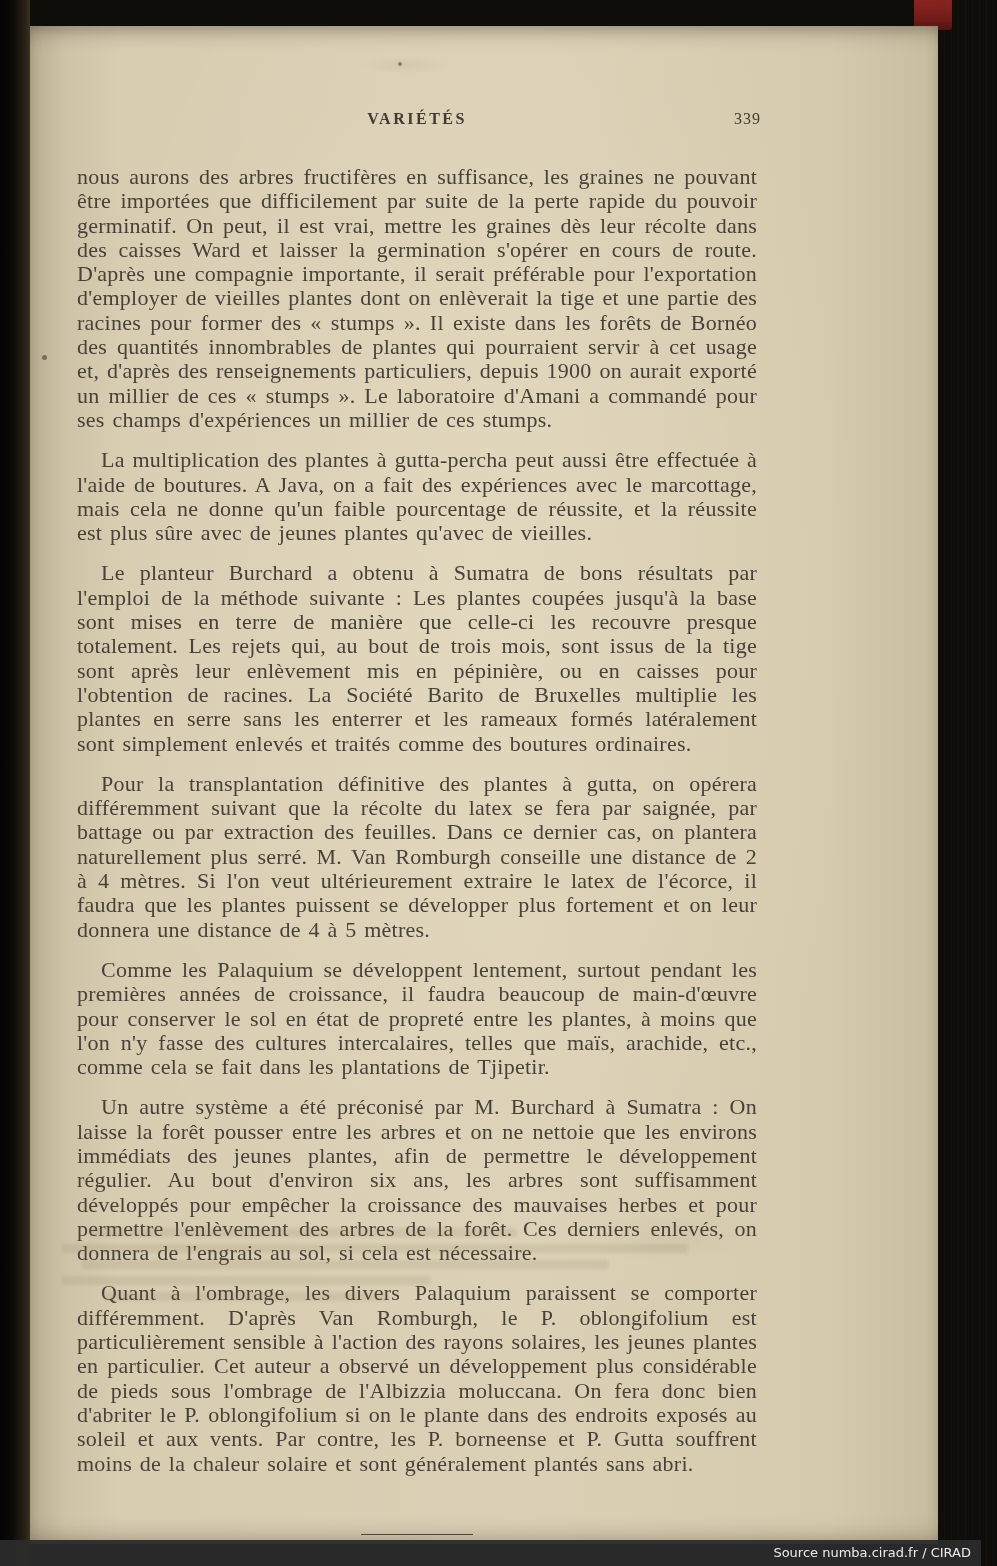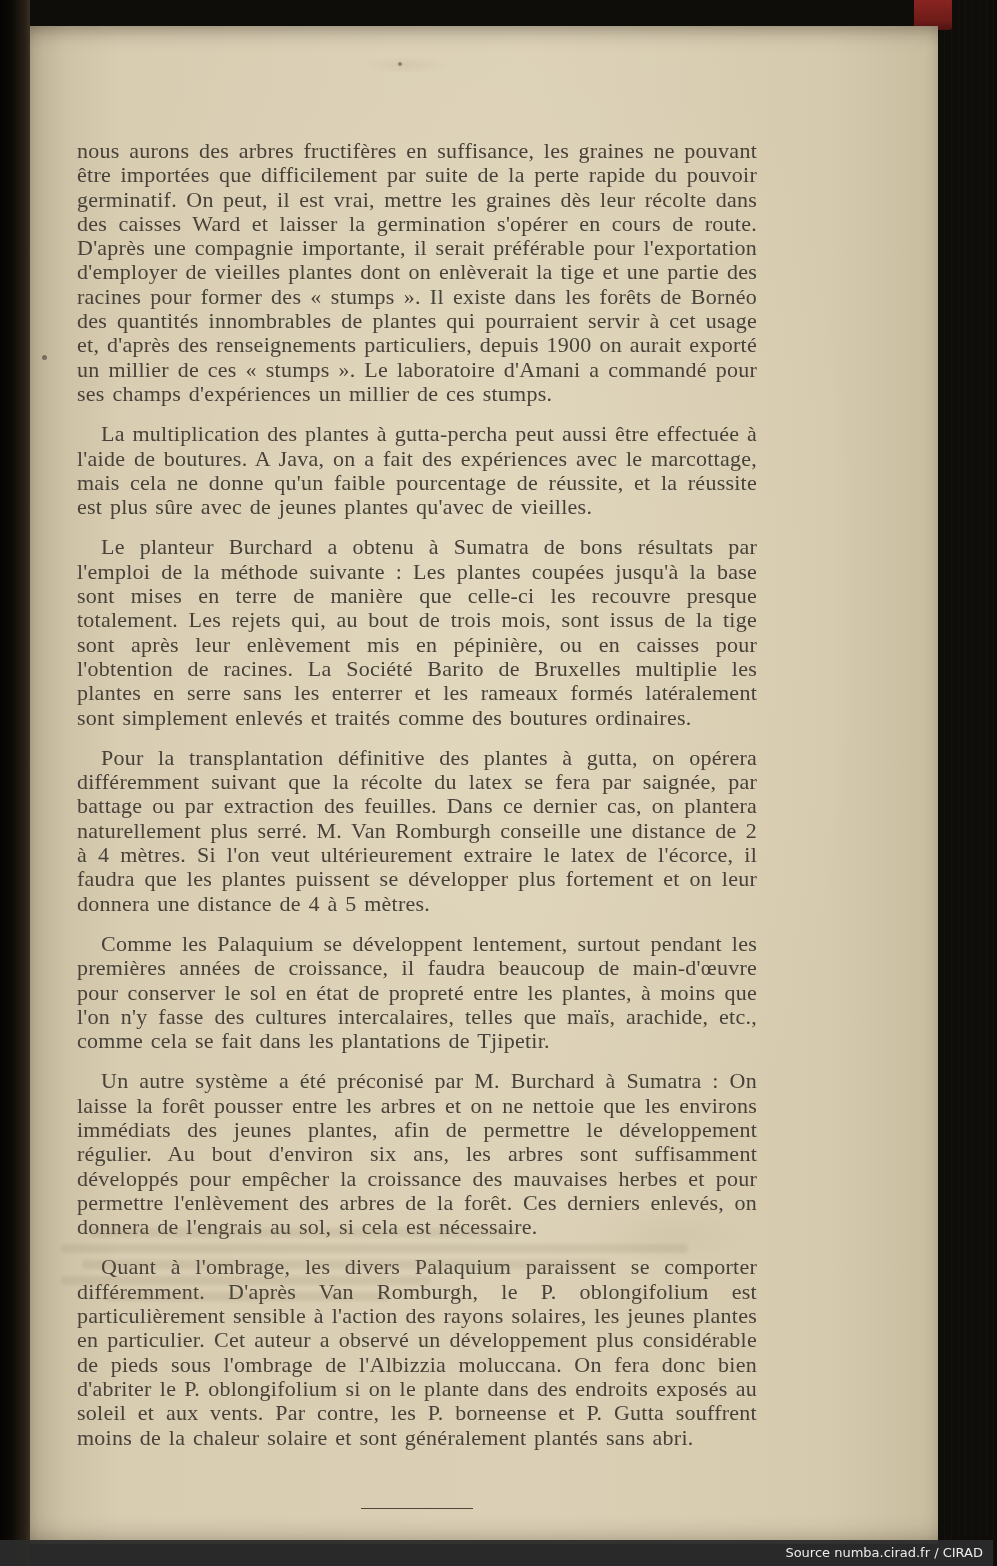--- a/index.html
+++ b/index.html
@@ -78,21 +78,21 @@
     background:#55503f;opacity:.6;
   }
   .show-through{position:absolute;left:31px;width:712px;pointer-events:none;}
   .show-through .ghost{
     height:9px;margin:7px 0;border-radius:4px;
     background:rgba(122,106,78,0.13);
     filter:blur(1.5px);
   }
   
   .source-bar{
-    position:absolute;left:0;right:4px;bottom:0;height:26px;
+    position:absolute;left:0;right:16px;bottom:0;height:26px;
     background:rgba(43,43,43,0.95);
     color:#ececec;font-family:"DejaVu Sans", sans-serif;
     font-size:13px;line-height:26px;text-align:right;
     padding-right:10px;box-sizing:border-box;
   }
 </style>
 </head>
 <body>
 
 <div class="binding-left"></div>
@@ -102,20 +102,24 @@
 <div class="page-stack"></div>
 
 <div class="paper">
 
   <div class="stain" style="left:330px;top:30px;width:90px;height:18px;background:radial-gradient(rgba(140,120,85,.10),rgba(0,0,0,0) 70%);"></div>
   <div class="stain" style="left:560px;top:1180px;width:160px;height:60px;background:radial-gradient(rgba(140,120,85,.08),rgba(0,0,0,0) 70%);"></div>
   <div class="ink-speck" style="left:368px;top:36px;"></div>
   <div class="margin-mark"></div>
 
   <div class="content">
+    <div class="running-head">
+      <span class="running-title">VARIÉTÉS</span>
+      <span class="page-number">339</span>
+    </div>
 
     <div class="paragraphs">
         <p><span>nous aurons des arbres fructifères en suffisance, les graines ne pouvant être importées que difficilement par suite de la perte rapide du pouvoir germinatif. On peut, il est vrai, mettre les graines dès leur récolte dans des caisses Ward et laisser la germination s'opérer en cours de route. D'après une compagnie importante, il serait préférable pour l'exportation d'employer de vieilles plantes dont on enlèverait la tige et une partie des racines pour former des « stumps ». Il existe dans les forêts de Bornéo des quantités innombrables de plantes qui pourraient servir à cet usage et, d'après des renseignements particuliers, depuis 1900 on aurait exporté un millier de ces « stumps ». Le laboratoire d'Amani a commandé pour ses champs d'expériences un millier de ces stumps.</span></p>
         <p class="indent"><span>La multiplication des plantes à gutta-percha peut aussi être effectuée à l'aide de boutures. A Java, on a fait des expériences avec le marcottage, mais cela ne donne qu'un faible pourcentage de réussite, et la réussite est plus sûre avec de jeunes plantes qu'avec de vieilles.</span></p>
         <p class="indent"><span>Le planteur Burchard a obtenu à Sumatra de bons résultats par l'emploi de la méthode suivante : Les plantes coupées jusqu'à la base sont mises en terre de manière que celle-ci les recouvre presque totalement. Les rejets qui, au bout de trois mois, sont issus de la tige sont après leur enlèvement mis en pépinière, ou en caisses pour l'obtention de racines. La Société Barito de Bruxelles multiplie les plantes en serre sans les enterrer et les rameaux formés latéralement sont simplement enlevés et traités comme des boutures ordinaires.</span></p>
         <p class="indent"><span>Pour la transplantation définitive des plantes à gutta, on opérera différemment suivant que la récolte du latex se fera par saignée, par battage ou par extraction des feuilles. Dans ce dernier cas, on plantera naturellement plus serré. M. Van Romburgh conseille une distance de 2 à 4 mètres. Si l'on veut ultérieurement extraire le latex de l'écorce, il faudra que les plantes puissent se développer plus fortement et on leur donnera une distance de 4 à 5 mètres.</span></p>
         <p class="indent"><span>Comme les </span><span class="it">Palaquium</span><span> se développent lentement, surtout pendant les premières années de croissance, il faudra beaucoup de main-d'œuvre pour conserver le sol en état de propreté entre les plantes, à moins que l'on n'y fasse des cultures intercalaires, telles que maïs, arachide, etc., comme cela se fait dans les plantations de Tjipetir.</span></p>
         <p class="indent"><span>Un autre système a été préconisé par M. Burchard à Sumatra : On laisse la forêt pousser entre les arbres et on ne nettoie que les environs immédiats des jeunes plantes, afin de permettre le développement régulier. Au bout d'environ six ans, les arbres sont suffisamment développés pour empêcher la croissance des mauvaises herbes et pour permettre l'enlèvement des arbres de la forêt. Ces derniers enlevés, on donnera de l'engrais au sol, si cela est nécessaire.</span></p>
         <p class="indent"><span>Quant à l'ombrage, les divers </span><span class="it">Palaquium</span><span> paraissent se comporter différemment. D'après Van Romburgh, le </span><span class="it">P. oblongifolium</span><span> est particulièrement sensible à l'action des rayons solaires, les jeunes plantes en particulier. Cet auteur a observé un développement plus considérable de pieds sous l'ombrage de l'</span><span class="it">Albizzia moluccana</span><span>. On fera donc bien d'abriter le </span><span class="it">P. oblongifolium</span><span> si on le plante dans des endroits exposés au soleil et aux vents. Par contre, les </span><span class="it">P. borneense</span><span> et </span><span class="it">P. Gutta</span><span> souffrent moins de la chaleur solaire et sont généralement plantés sans abri.</span></p>
       </div>

